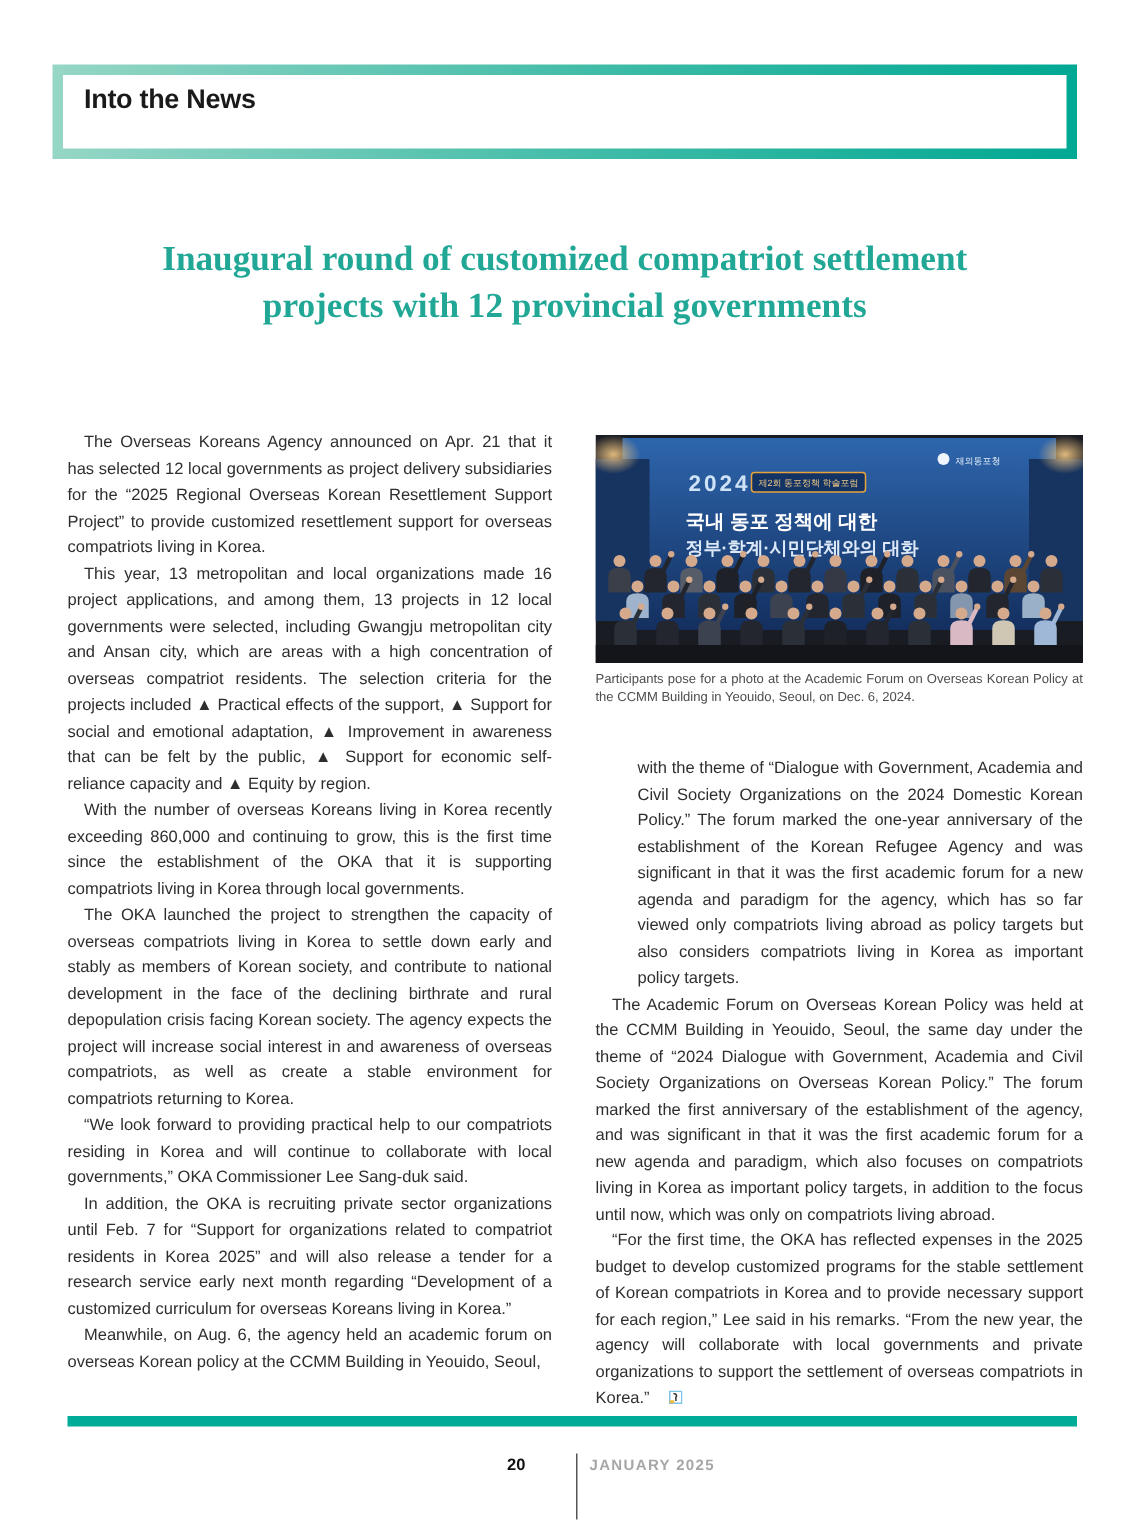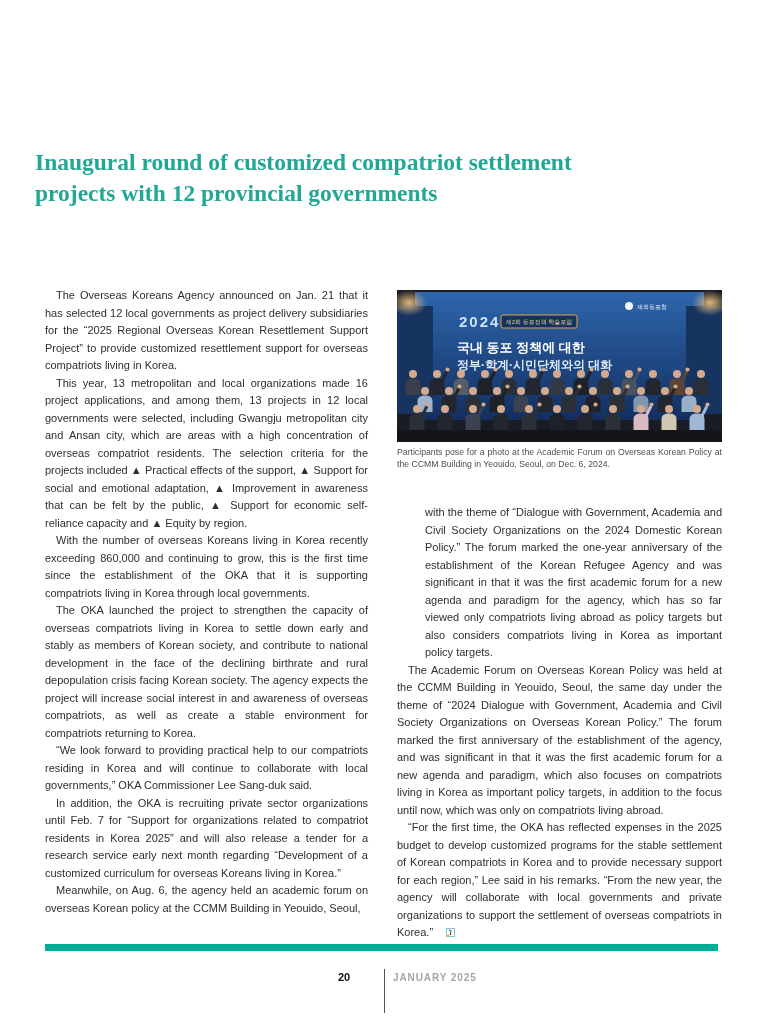--- a/index.html
+++ b/index.html
@@ -7,21 +7,21 @@
         font-family:"Liberation Sans",sans-serif;overflow:hidden;}
 
   
   .header-frame{position:absolute;left:35px;top:43px;width:683px;height:63px;
     background:linear-gradient(90deg,#96d6c6 0%,#3dbba6 55%,#00a893 100%);}
   .header-inner{position:absolute;left:7px;top:7px;right:7px;bottom:7px;background:#fff;}
   .header-label{position:absolute;left:14px;top:6px;font-size:18px;font-weight:bold;
     color:#1a1a1a;letter-spacing:-0.2px;}
 
   
-  .title{position:absolute;left:35px;top:147px;width:683px;text-align:left;
+  .title{position:absolute;left:35px;top:158px;width:683px;text-align:center;
     font-family:"Liberation Serif",serif;font-weight:bold;font-size:23.5px;
     line-height:31px;color:#21a795;}
   .subtitle{position:absolute;left:35px;top:213px;width:683px;text-align:center;
     font-weight:bold;font-size:17px;line-height:23px;color:#141414;}
 
   
   .col{position:absolute;top:287px;font-size:11px;line-height:17.5px;color:#2e2e2e;
     text-align:justify;}
   .col p{margin:0;text-indent:11px;}
   .col p.no-indent{text-indent:0;margin-left:28px;}
@@ -41,28 +41,33 @@
   .issue{position:absolute;left:393px;top:972px;font-size:10px;font-weight:bold;
     letter-spacing:0.9px;color:#a6a6a6;}
 
   .endmark{display:inline-block;width:9px;height:9px;vertical-align:-1px;margin-left:2px;}
 </style>
 </head>
 <body>
 
 <div class="page">
 
+  <div class="header-frame">
+    <div class="header-inner">
+      <div class="header-label">Into the News</div>
+    </div>
+  </div>
 
   <div class="title">
     <div>Inaugural round of customized compatriot settlement</div>
     <div>projects with 12 provincial governments</div>
   </div>
 
   <div class="col col-left">
-    <p>The Overseas Koreans Agency announced on Jan. 21 that it has selected 12 local governments as project delivery subsidiaries for the “2025 Regional Overseas Korean Resettlement Support Project” to provide customized resettlement support for overseas compatriots living in Korea.</p>
+    <p>The Overseas Koreans Agency announced on Apr. 21 that it has selected 12 local governments as project delivery subsidiaries for the “2025 Regional Overseas Korean Resettlement Support Project” to provide customized resettlement support for overseas compatriots living in Korea.</p>
     <p>This year, 13 metropolitan and local organizations made 16 project applications, and among them, 13 projects in 12 local governments were selected, including Gwangju metropolitan city and Ansan city, which are areas with a high concentration of overseas compatriot residents. The selection criteria for the projects included ▲ Practical effects of the support, ▲ Support for social and emotional adaptation, ▲ Improvement in awareness that can be felt by the public, ▲ Support for economic self-reliance capacity and ▲ Equity by region.</p>
     <p>With the number of overseas Koreans living in Korea recently exceeding 860,000 and continuing to grow, this is the first time since the establishment of the OKA that it is supporting compatriots living in Korea through local governments.</p>
     <p>The OKA launched the project to strengthen the capacity of overseas compatriots living in Korea to settle down early and stably as members of Korean society, and contribute to national development in the face of the declining birthrate and rural depopulation crisis facing Korean society. The agency expects the project will increase social interest in and awareness of overseas compatriots, as well as create a stable environment for compatriots returning to Korea.</p>
     <p>“We look forward to providing practical help to our compatriots residing in Korea and will continue to collaborate with local governments,” OKA Commissioner Lee Sang-duk said.</p>
     <p>In addition, the OKA is recruiting private sector organizations until Feb. 7 for “Support for organizations related to compatriot residents in Korea 2025” and will also release a tender for a research service early next month regarding “Development of a customized curriculum for overseas Koreans living in Korea.”</p>
     <p>Meanwhile, on Aug. 6, the agency held an academic forum on overseas Korean policy at the CCMM Building in Yeouido, Seoul,</p>
   </div>
 
   <svg class="photo" viewBox="0 0 325 152" xmlns="http://www.w3.org/2000/svg">
     <defs>

